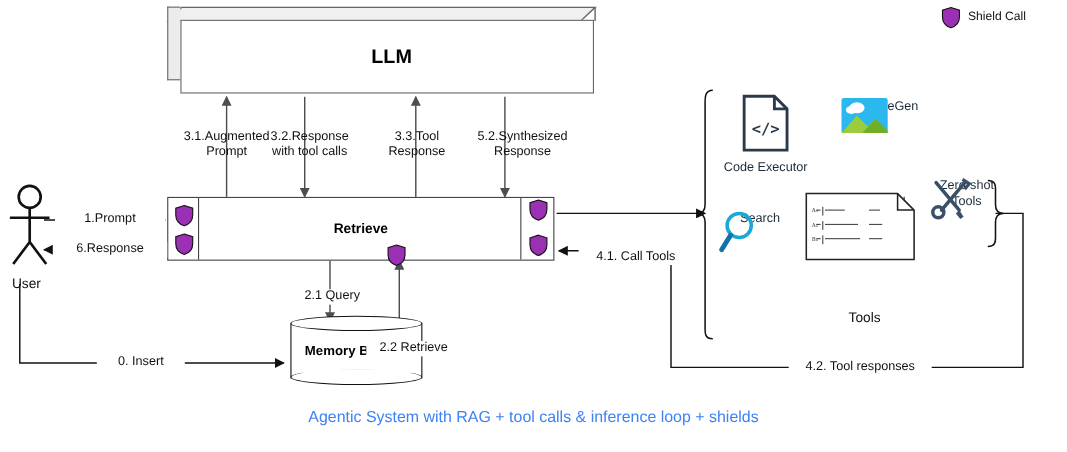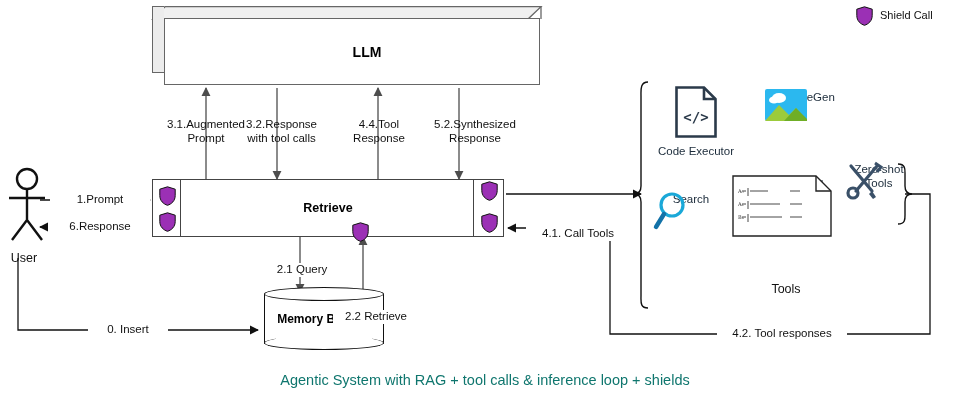--- a/index.html
+++ b/index.html
@@ -17,21 +17,21 @@
   .brace{stroke:#111;stroke-width:1.4;fill:none;}
   
   #llm{left:152px;top:6px;width:390px;height:80px;}
   #llm .front{position:absolute;left:12px;top:12px;width:376px;height:67px;
      background:#fff;border:1.4px solid #666;box-sizing:border-box;}
   #llm .side{position:absolute;left:0;top:0;width:12px;height:67px;
      background:#ececec;border:1.4px solid #666;border-right:none;box-sizing:border-box;
      transform-origin:top right;}
   #llm .topf{position:absolute;left:0;top:0;width:390px;height:13px;}
   #llm .ttl{position:absolute;left:12px;top:12px;width:384px;height:67px;
-     display:flex;align-items:center;justify-content:center;font-weight:bold;font-size:14px;margin-left:11px;}
+     display:flex;align-items:center;justify-content:center;font-weight:bold;font-size:18px;}
   
   #executor{left:152px;top:179px;width:352px;height:58px;
      border:1.4px solid #444;background:#fff;box-sizing:border-box;}
   #executor .cell{position:absolute;top:0;height:100%;border-right:1.4px solid #444;box-sizing:border-box;}
   #executor .ttl{position:absolute;left:0;top:0;width:100%;height:100%;
      display:flex;align-items:center;justify-content:center;font-weight:bold;font-size:12.5px;}
   
   #mem{left:264px;top:288px;width:120px;height:62px;}
   #mem .body{position:absolute;left:0;top:6px;width:120px;height:50px;
      border-left:1.4px solid #111;border-right:1.4px solid #111;box-sizing:border-box;background:#fff;}
@@ -41,21 +41,21 @@
   #mem .cap.b{top:48px;border-top:none;}
   #mem .ttl{position:absolute;left:0;top:14px;width:105px;height:34px;
      display:flex;align-items:center;justify-content:center;font-weight:bold;font-size:12px;}
   
   .shield{position:absolute;width:17px;height:20px;}
   
   .tool{position:absolute;text-align:center;}
   .tool .cap2{font-size:11.5px;color:#1b2b3a;line-height:13.5px;margin-top:3px;white-space:pre-line;}
   .docicon{position:relative;width:42px;height:52px;margin:0 auto;}
   .caption{position:absolute;left:0;top:372px;width:970px;text-align:center;
-     font-size:14.5px;color:#0f766e;}
+     font-size:14.5px;color:#3b82f6;}
   .legend-txt{position:absolute;font-size:11px;color:#111;}
 </style>
 </head>
 <body>
 
 <svg id="wires">
   <defs>
     <marker id="ah" viewBox="0 0 10 10" refX="9" refY="5" markerWidth="7" markerHeight="7" orient="auto-start-reverse">
       <path d="M0,0 L10,5 L0,10 z" fill="#111"></path>
     </marker>
@@ -100,21 +100,21 @@
   </svg>
   <div class="side"></div>
   <div class="front"></div>
   <div class="ttl">LLM</div>
 </div>
 
 <div class="lbl" style="left:141px;top:118px;width:130px;">3.1.Augmented
 Prompt</div>
 <div class="lbl" style="left:229px;top:118px;width:105px;">3.2.Response
 with tool calls</div>
-<div class="lbl" style="left:339px;top:118px;width:80px;">4.4.Tool
+<div class="lbl" style="left:339px;top:118px;width:80px;">3.3.Tool
 Response</div>
 <div class="lbl" style="left:420px;top:118px;width:110px;">5.2.Synthesized
 Response</div>
 
 <div id="executor" class="abs">
   <div class="cell" style="left:0;width:28px;"></div>
   <div class="cell" style="left:320px;width:32px;border-right:none;border-left:1.4px solid #444;"></div>
   <div class="ttl">Retrieve</div>
 </div>
 

